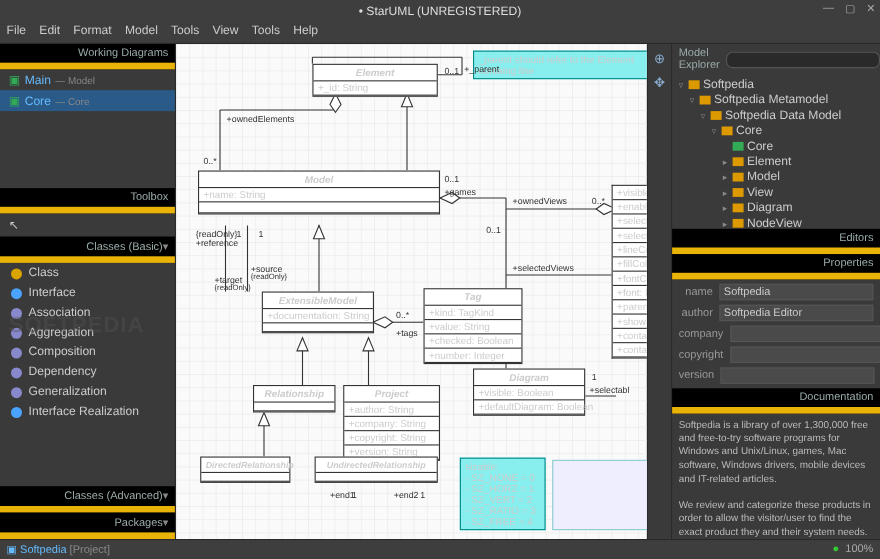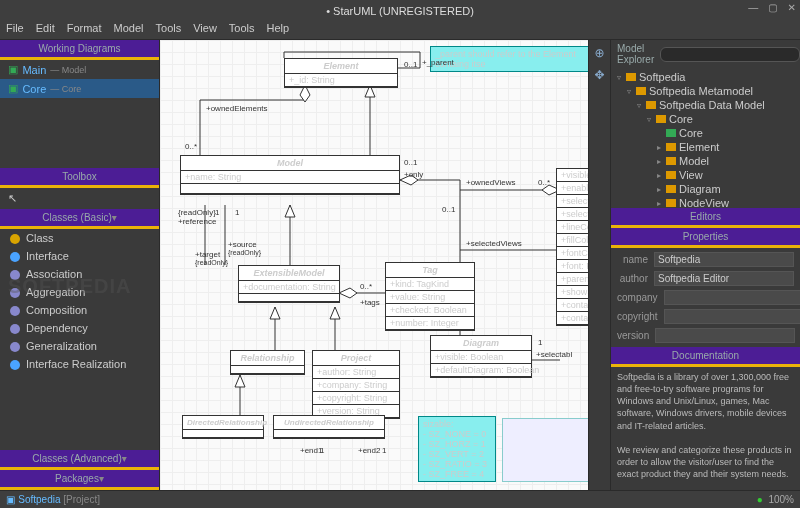--- a/index.html
+++ b/index.html
@@ -4,21 +4,21 @@
 <style>
 *{box-sizing:border-box;margin:0;padding:0;font-family:"Segoe UI",Arial,sans-serif}
 body{background:#3a3a3a;color:#ccc;font-size:11px;width:800px;height:508px;overflow:hidden;display:flex;flex-direction:column}
 .titlebar{height:22px;background:#3e3e3e;display:flex;align-items:center;justify-content:center;position:relative}
 .titlebar .title{color:#ddd;font-size:11px}
 .winbtns{position:absolute;right:4px;top:2px;display:flex;gap:10px;color:#aaa;font-size:10px}
 .menubar{height:18px;background:#3e3e3e;display:flex;padding:0 6px;gap:12px;border-bottom:1px solid #2a2a2a}
 .menubar span{color:#ccc;cursor:default}
 .main{flex:1;display:flex;min-height:0}
 .leftcol{width:160px;background:#3a3a3a;display:flex;flex-direction:column;border-right:1px solid #2a2a2a}
-.panelhdr{background:#4c1d95;padding:3px 6px;color:#9aa;font-size:10px;border-bottom:3px solid #eab308;display:flex;justify-content:center;align-items:center}
+.panelhdr{background:#000000;padding:3px 6px;color:#9aa;font-size:10px;border-bottom:6px solid #eab308;display:flex;justify-content:flex-end;align-items:center}
 .panelhdr .chev{color:#888}
 .wditem{padding:3px 8px;display:flex;align-items:center;gap:4px;color:#6bf}
 .wditem.sel{background:#2a5a88}
 .wditem .sub{color:#888;font-size:9px}
 .toolbox{flex:1;overflow:hidden}
 .tbitem{padding:3px 10px;color:#ccc;display:flex;align-items:flex-end;gap:6px}
 .tbico{width:10px;height:10px;display:inline-block}
 .canvas{flex:1;background:#fafafa;position:relative;overflow:hidden;background-image:linear-gradient(#eee 1px,transparent 1px),linear-gradient(90deg,#eee 1px,transparent 1px);background-size:12px 12px}
 .umlbox{position:absolute;background:#fff;border:1px solid #333;font-size:9px}
 .umlbox .t{border-bottom:1px solid #333;text-align:center;font-weight:bold;padding:2px 4px;font-style:italic}
@@ -206,21 +206,21 @@
       <div class="t">Project</div>
       <div class="r">+author: String</div>
       <div class="r">+company: String</div>
       <div class="r">+copyright: String</div>
       <div class="r">+version: String</div>
     </div>
     <div class="umlbox" style="left:22px;top:375px;width:82px">
       <div class="t" style="font-size:8px">DirectedRelationship</div>
         <div class="r" style="height:8px"></div>
     </div>
-    <div class="umlbox" style="left:113px;top:375px;width:112px">
+    <div class="umlbox" style="left:126px;top:375px;width:112px">
       <div class="t" style="font-size:8px">UndirectedRelationship</div>
         <div class="r" style="height:8px"></div>
     </div>
     <div class="umlbox" style="left:270px;top:295px;width:102px">
       <div class="t">Diagram</div>
       <div class="r">+visible: Boolean</div>
       <div class="r">+defaultDiagram: Boolean</div>
     </div>
     <div class="umlbox" style="left:396px;top:128px;width:48px;border-right:none">
       <div id="viewattrs">
@@ -245,21 +245,21 @@
 - SZ_VERT = 2
 - SZ_RATIO = 3
 - SZ_FREE = 4</div>
     <div style="position:absolute;left:342px;top:378px;width:96px;height:64px;border:1px solid #8cc;background:#eef"></div>
 
     <span class="lbl" style="left:46px;top:64px">+ownedElements</span>
     <span class="lbl" style="left:244px;top:20px">0..1</span>
     <span class="lbl" style="left:262px;top:18px">+_parent</span>
     <span class="lbl" style="left:25px;top:102px">0..*</span>
     <span class="lbl" style="left:244px;top:118px">0..1</span>
-    <span class="lbl" style="left:244px;top:130px">+only</span>
+    <span class="lbl" style="left:244px;top:130px">+games</span>
     <span class="lbl" style="left:18px;top:168px">{readOnly}</span>
     <span class="lbl" style="left:18px;top:177px">+reference</span>
     <span class="lbl" style="left:35px;top:210px">+target</span>
     <span class="lbl" style="left:35px;top:219px;font-size:7px">{readOnly}</span>
     <span class="lbl" style="left:68px;top:200px">+source</span>
     <span class="lbl" style="left:68px;top:209px;font-size:7px">{readOnly}</span>
     <span class="lbl" style="left:55px;top:168px">1</span>
     <span class="lbl" style="left:75px;top:168px">1</span>
     <span class="lbl" style="left:200px;top:242px">0..*</span>
     <span class="lbl" style="left:200px;top:258px">+tags</span>

